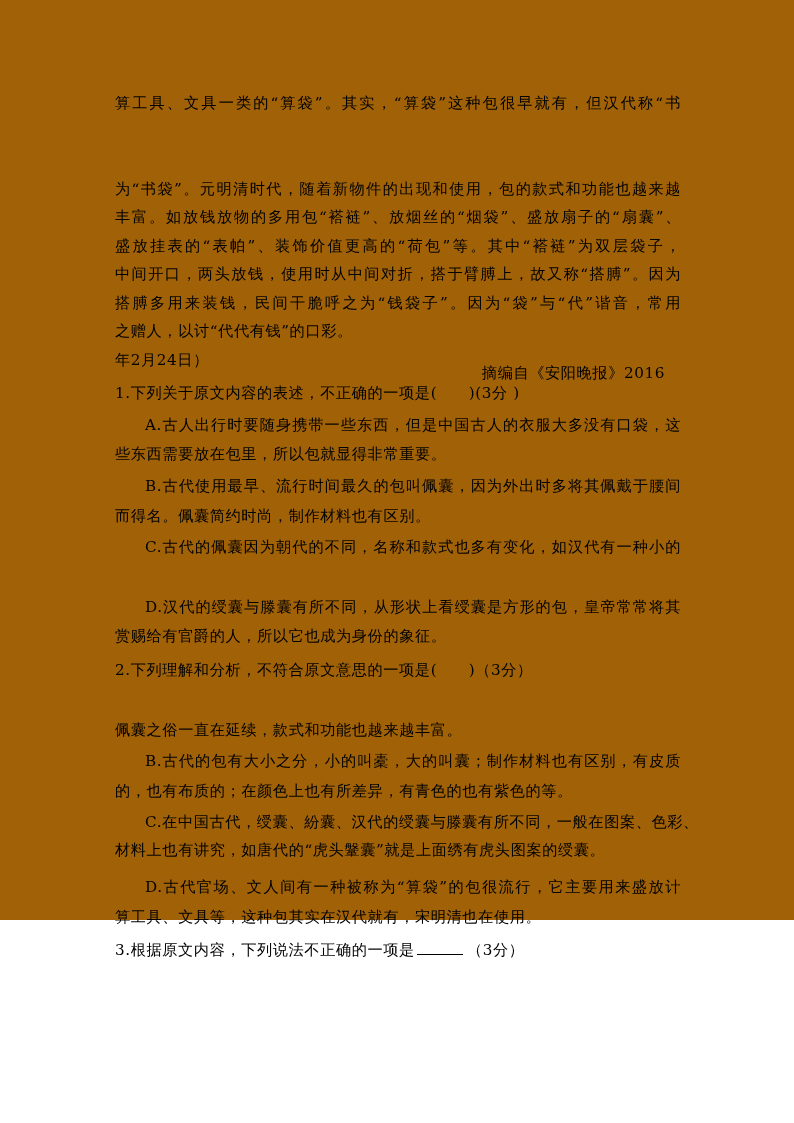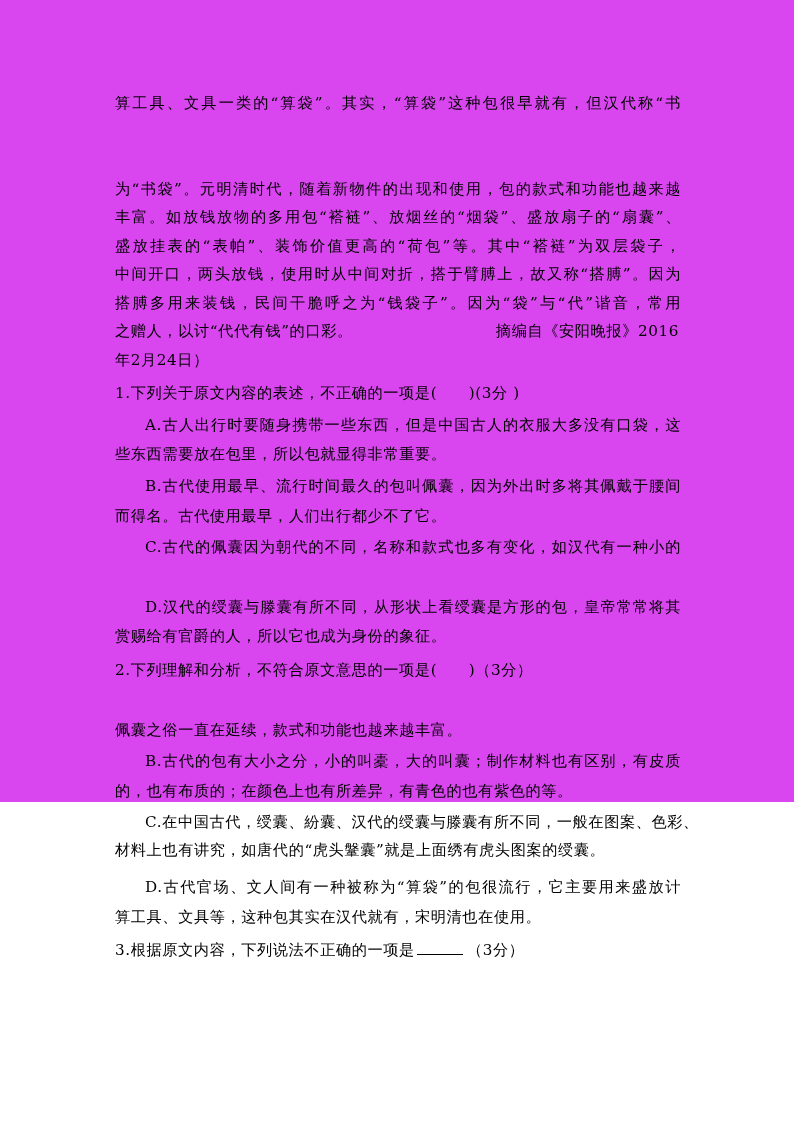--- a/index.html
+++ b/index.html
@@ -1,24 +1,24 @@
 <!DOCTYPE html>
 <html><head>
 <meta charset="utf-8">
 <style>
   html, body { margin: 0; padding: 0; background: #ffffff; }
   body { width: 794px; height: 1123px; position: relative; overflow: hidden;
          font-family: "DejaVu Serif", "Liberation Serif", serif; color: #000; }
-  .page { position: absolute; left: 0; top: 0; width: 794px; height: 802px; background: #d946ef; }
+  .page { position: absolute; left: 0; top: 0; width: 794px; height: 920px; background: #a16207; }
   .line { position: absolute; left: 115px; width: 566px; font-size: 15.2px; line-height: 20px;
           white-space: nowrap; letter-spacing: 0.6px; }
   .indent { left: 145px; width: 536px; }
   .justify { text-align: justify; text-align-last: justify; }
   .blank { display: inline-block; width: 46px; border-bottom: 1px solid #000; height: 14px; vertical-align: baseline; margin: 0 4px 0 2px; }
-  .source { position: absolute; right: 2px; }
+  .source { position: absolute; right: 16px; margin-top: 42px; }
 </style>
 </head>
 <body>
 
 <div class="page">
 
   <div class="line justify" style="top:93px">算工具、文具一类的“算袋”。其实，“算袋”这种包很早就有，但汉代称“书</div>
   <div class="line justify" style="top:179px">为“书袋”。元明清时代，随着新物件的出现和使用，包的款式和功能也越来越</div>
   <div class="line justify" style="top:207px">丰富。如放钱放物的多用包“褡裢”、放烟丝的“烟袋”、盛放扇子的“扇囊”、</div>
   <div class="line justify" style="top:236px">盛放挂表的“表帕”、装饰价值更高的“荷包”等。其中“褡裢”为双层袋子，</div>
@@ -27,21 +27,21 @@
   <div class="line" style="top:321px">
     <span>之赠人，以讨“代代有钱”的口彩。</span>
     <span class="source">摘编自《安阳晚报》2016</span>
   </div>
   <div class="line" style="top:350px">年2月24日）</div>
 
   <div class="line" style="top:383px">1.下列关于原文内容的表述，不正确的一项是(　　)(3分 )</div>
   <div class="line indent justify" style="top:415px">A.古人出行时要随身携带一些东西，但是中国古人的衣服大多没有口袋，这</div>
   <div class="line" style="top:444px">些东西需要放在包里，所以包就显得非常重要。</div>
   <div class="line indent justify" style="top:476px">B.古代使用最早、流行时间最久的包叫佩囊，因为外出时多将其佩戴于腰间</div>
-  <div class="line" style="top:506px">而得名。古代使用最早，人们出行都少不了它。</div>
+  <div class="line" style="top:506px">而得名。佩囊简约时尚，制作材料也有区别。</div>
   <div class="line indent justify" style="top:537px">C.古代的佩囊因为朝代的不同，名称和款式也多有变化，如汉代有一种小的</div>
   <div class="line indent justify" style="top:597px">D.汉代的绶囊与滕囊有所不同，从形状上看绶囊是方形的包，皇帝常常将其</div>
   <div class="line" style="top:626px">赏赐给有官爵的人，所以它也成为身份的象征。</div>
 
   <div class="line" style="top:660px">2.下列理解和分析，不符合原文意思的一项是(　　)（3分）</div>
   <div class="line" style="top:720px">佩囊之俗一直在延续，款式和功能也越来越丰富。</div>
   <div class="line indent justify" style="top:751px">B.古代的包有大小之分，小的叫橐，大的叫囊；制作材料也有区别，有皮质</div>
   <div class="line" style="top:781px">的，也有布质的；在颜色上也有所差异，有青色的也有紫色的等。</div>
   <div class="line indent justify" style="top:812px">C.在中国古代，绶囊、紛囊、汉代的绶囊与滕囊有所不同，一般在图案、色彩、</div>
   <div class="line" style="top:840px">材料上也有讲究，如唐代的“虎头鞶囊”就是上面绣有虎头图案的绶囊。</div>

